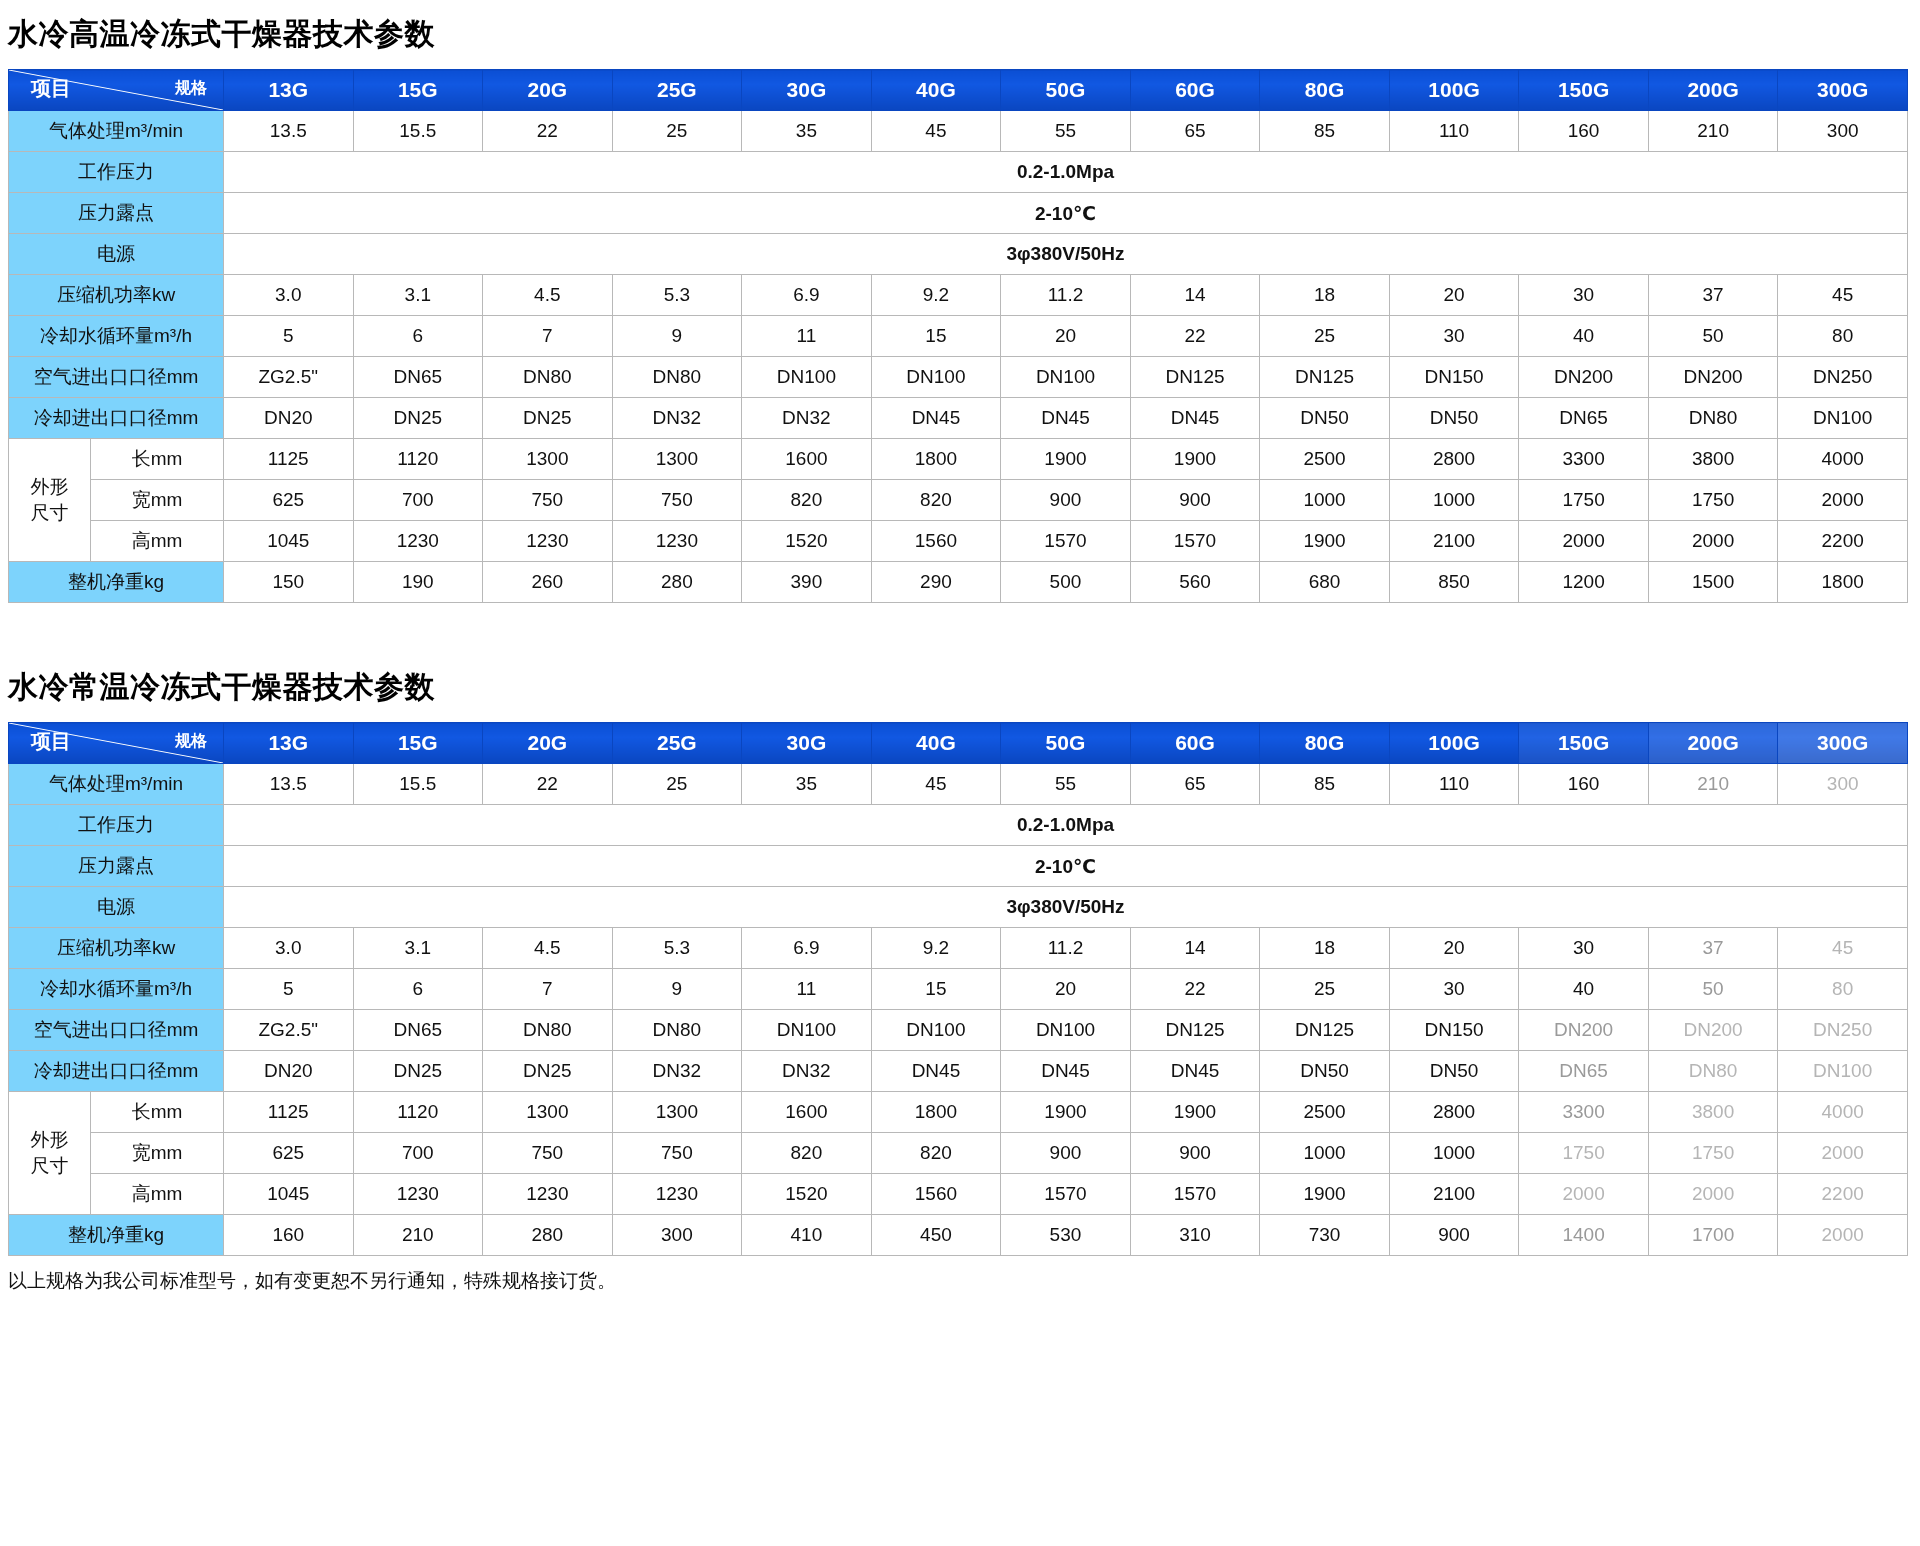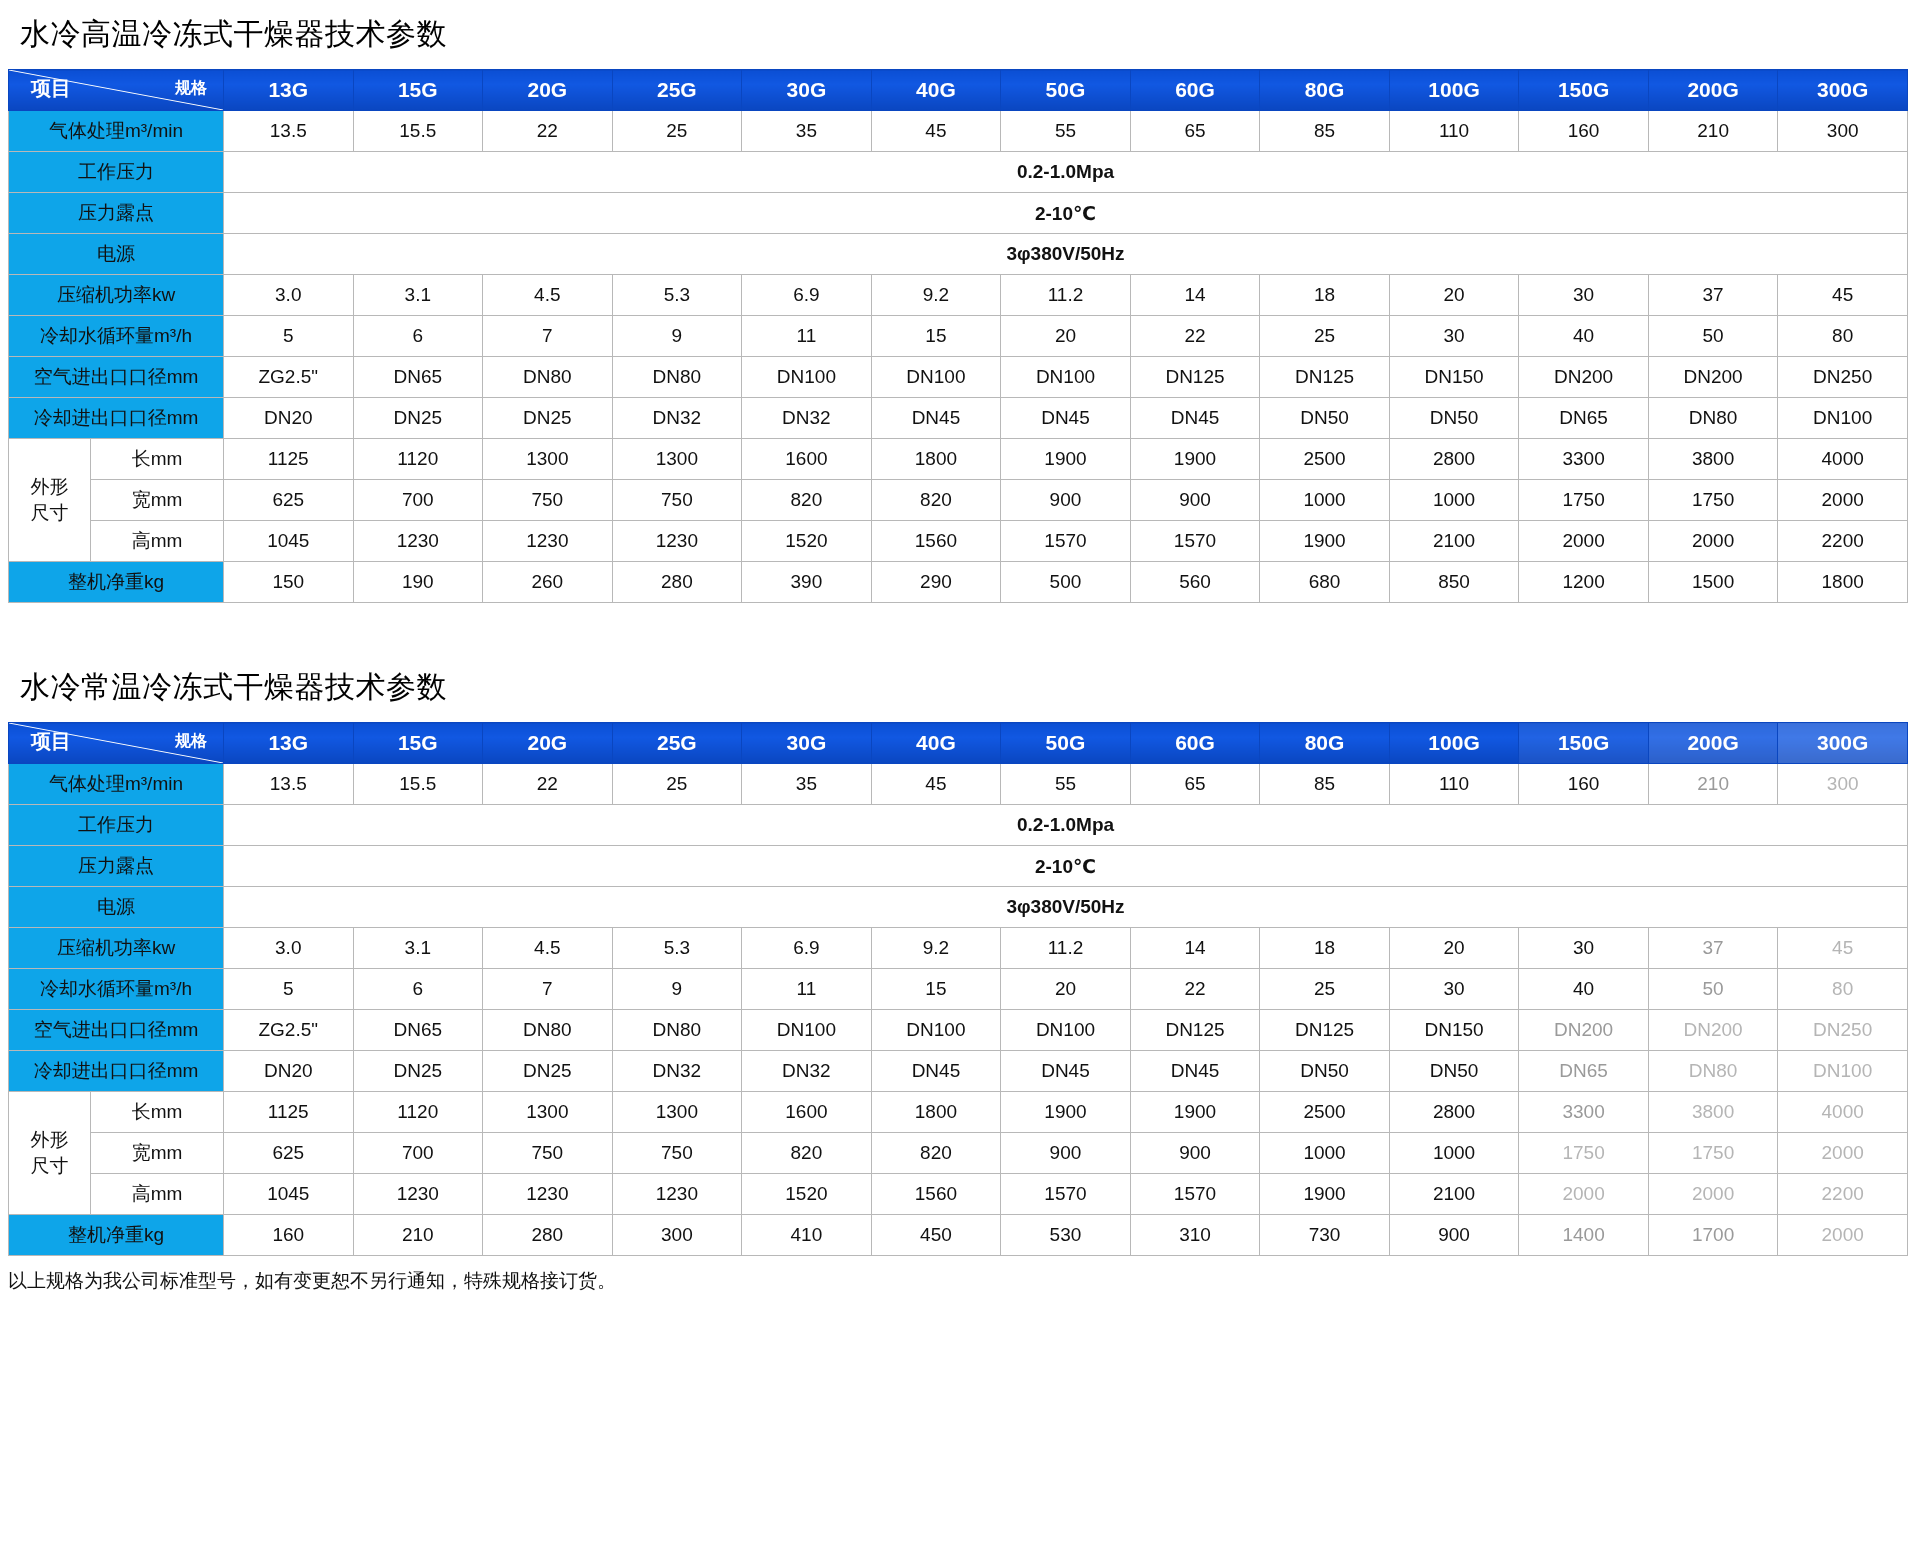--- a/index.html
+++ b/index.html
@@ -12,23 +12,23 @@
     width: 1920px;
     min-height: 1546px;
     padding: 0 0 0 0;
   }
   .page {
     width: 1920px;
     padding: 6px 0 0 0;
   }
   h2.section-title {
     font-size: 30px;
-    font-weight: normal;
+    font-weight: bold;
     color: #000;
-    margin: 8px 0 14px 20px;
+    margin: 8px 0 14px 8px;
     letter-spacing: 0.5px;
   }
   table.spec {
     border-collapse: collapse;
     width: 1900px;
     margin: 0 0 0 8px;
     table-layout: fixed;
   }
   table.spec td, table.spec th {
     border: 1px solid #b8b8b8;
@@ -68,21 +68,21 @@
   th.corner .lbl-item {
     position: absolute;
     left: 22px; bottom: 8px;
     font-size: 20px;
     font-weight: bold;
     text-align: center;
   }
   td.rowlabel {
     text-align: center;
     font-size: 19px;
-    background: #0ea5e9;
+    background: #7dd3fc;
     width: 215px;
   }
   td.rowlabel-left {
     width: 82px;
     text-align: center;
     font-size: 19px;
   }
   td.rowlabel-right {
     width: 133px;
     text-align: center;

